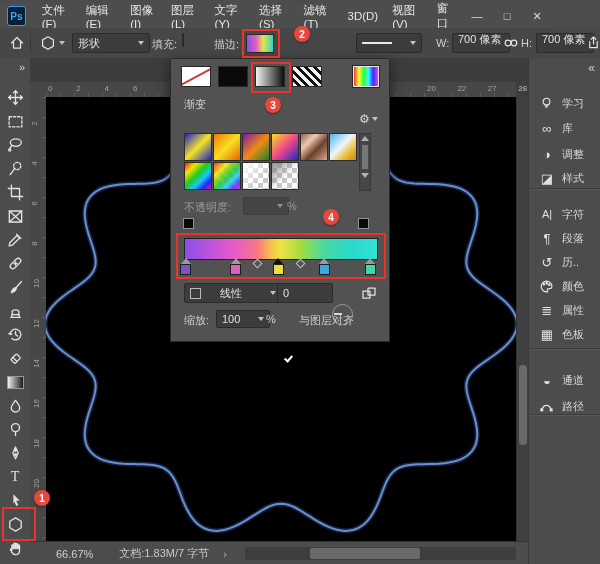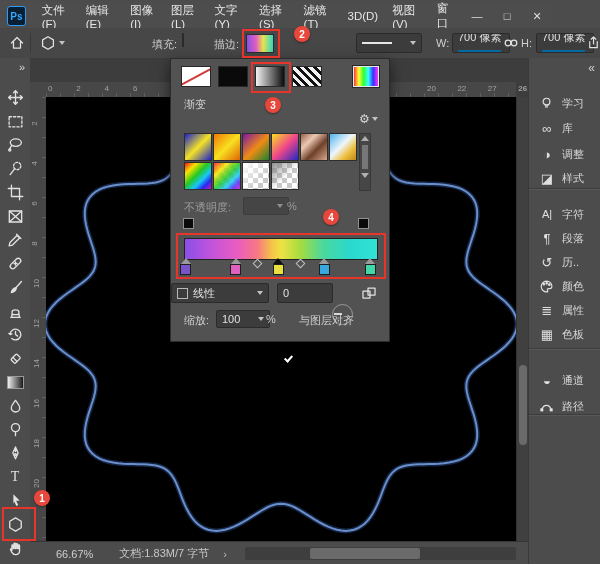--- a/index.html
+++ b/index.html
@@ -17,21 +17,21 @@
   .menu-item{padding:0 7px;font-size:11.5px;color:#e6e6e6;cursor:default}
   #winctl{margin-left:auto;display:flex;align-items:center}
   .wc{width:30px;text-align:center;color:#ddd;font-size:11px}
 
   
   #optionsbar{left:0;top:28px;width:600px;height:30px;background:#474747;border-bottom:1px solid #2f2f2f}
   .opt-lbl{position:absolute;top:9px;color:#cfcfcf}
   .field{position:absolute;background:#3c3c3c;border:1px solid #2b2b2b;border-radius:2px;height:18px;top:5px;
          display:flex;align-items:center;padding:0 5px;color:#e0e0e0}
   .chev{width:0;height:0;border-left:3.5px solid transparent;border-right:3.5px solid transparent;border-top:4px solid #c2c2c2;margin-left:auto}
-  .underv{border-bottom:6px solid #0369a1;padding-bottom:5px}
+  .underv{border-bottom:3px solid #0369a1;padding-bottom:5px}
 
   
   #toolbar{left:0;top:58px;width:30px;height:506px;background:#4c4c4c;border-right:1px solid #3a3a3a}
   .tool{position:absolute;left:0;width:30px;height:24px;display:flex;align-items:center;justify-content:center}
   .grad-chip{width:15px;height:11px;border:1px solid #9a9a9a;background:linear-gradient(90deg,#eee,#1a1a1a)}
 
   
   #docarea{left:30px;top:58px;width:498px;height:483px;background:#3d3d3d}
   #tabbar{position:absolute;left:0;top:0;width:498px;height:24px;background:#3d3d3d;border-bottom:1px solid #313131}
   #doctab{position:absolute;left:0;top:0;width:150px;height:24px;background:#474747;border-right:1px solid #2e2e2e;
@@ -122,20 +122,24 @@
         <path d="M2.5 8l5.5-5.5L13.5 8M4.5 7v6h7V7"></path>
       </svg>
   </span>
   <span class="abs" style="left:30px;top:5px;width:1px;height:20px;background:#383838"></span>
   <span class="abs" style="left:40px;top:7px;display:flex;align-items:center;gap:3px">
     <svg class="ico" width="16" height="16" viewBox="0 0 16 16">
         <polygon points="8,1.8 13.4,4.9 13.4,11.1 8,14.2 2.6,11.1 2.6,4.9"></polygon>
       </svg>
     <span class="chev"></span>
   </span>
+  <div class="field" style="left:72px;width:66px">
+    <span>形状</span>
+      <span class="chev"></span>
+  </div>
   <span class="opt-lbl" style="left:152px">填充:</span>
   <span class="abs nofill" style="left:182px;top:6px;width:24px;height:17px;border:1px solid #2b2b2b"></span>
   <span class="opt-lbl" style="left:214px">描边:</span>
   <span class="abs" style="left: 246px; top: 6px; width: 26px; height: 17px; border: 1px solid rgb(43, 43, 43); background: linear-gradient(90deg, rgb(138, 79, 232) 0%, rgb(224, 96, 192) 35%, rgb(232, 228, 74) 62%, rgb(48, 216, 200) 100%);"></span>
   <div class="field" style="left:356px;width:54px">
     <span style="display:inline-block;width:30px;height:2px;background:#e8e8e8"></span>
       <span class="chev"></span>
   </div>
   <span class="opt-lbl" style="left:436px">W:</span>
   <div class="field" style="left:452px;width:46px;overflow:hidden">
@@ -456,21 +460,21 @@
       </div>
       <div class="gstop" style="left: calc(97% - 5.5px);">
         <div class="cap"></div>
         <div class="bx" style="background: rgb(64, 216, 168);"></div>
       </div>
       <div class="mid" style="left: calc(38% - 2.5px); top: 2px;"></div>
       <div class="mid" style="left: calc(60% - 2.5px); top: 2px;"></div>
     </div>
 
   
-  <div class="pfield" style="left:0;top:224px;width:86px;height:18px;gap:5px">
+  <div class="pfield" style="left:13px;top:224px;width:86px;height:18px;gap:19px">
     <span style="display:inline-block;width:9px;height:9px;border:1px solid #b8b8b8"></span>
     <span>线性</span>
       <span class="chev"></span>
     </div>
   <div class="pfield" style="left:106px;top:224px;width:44px;height:18px">
     <span>0</span>
     </div>
   <div class="abs dial" style="left:161px;top:224px"></div>
   <span class="abs" style="left:190px;top:226px">
     <svg class="ico" width="16" height="16" viewBox="0 0 16 16">

